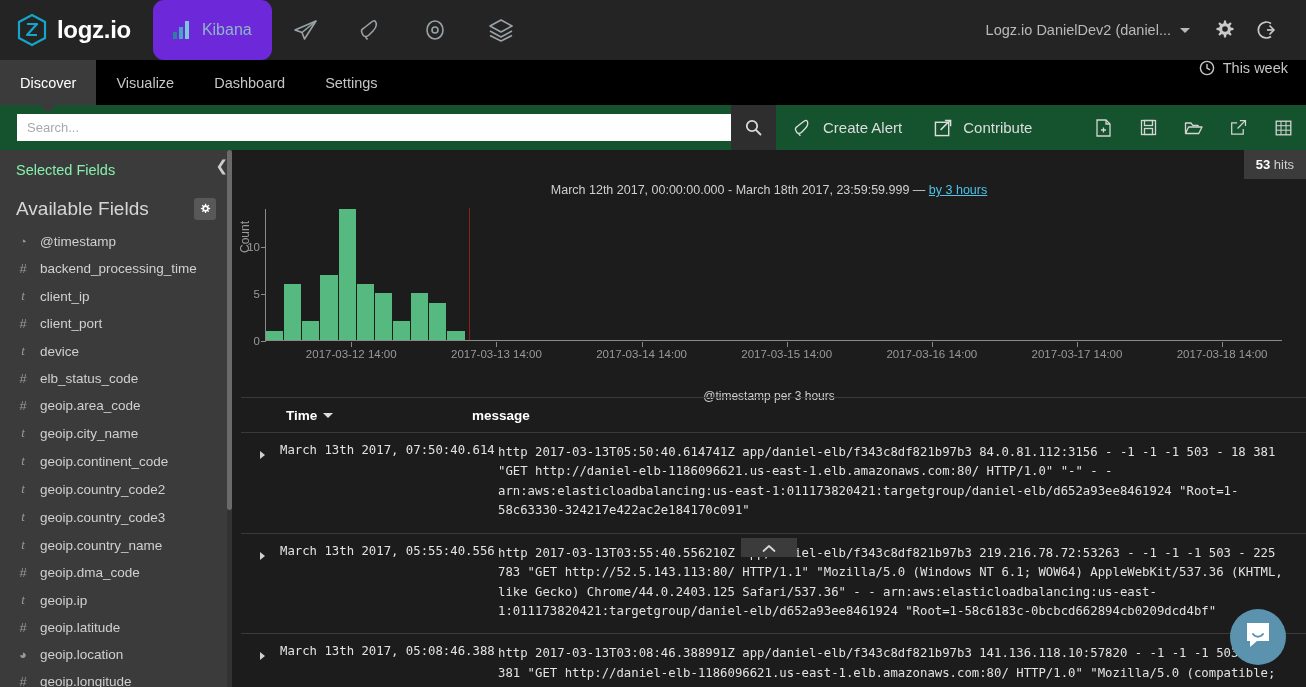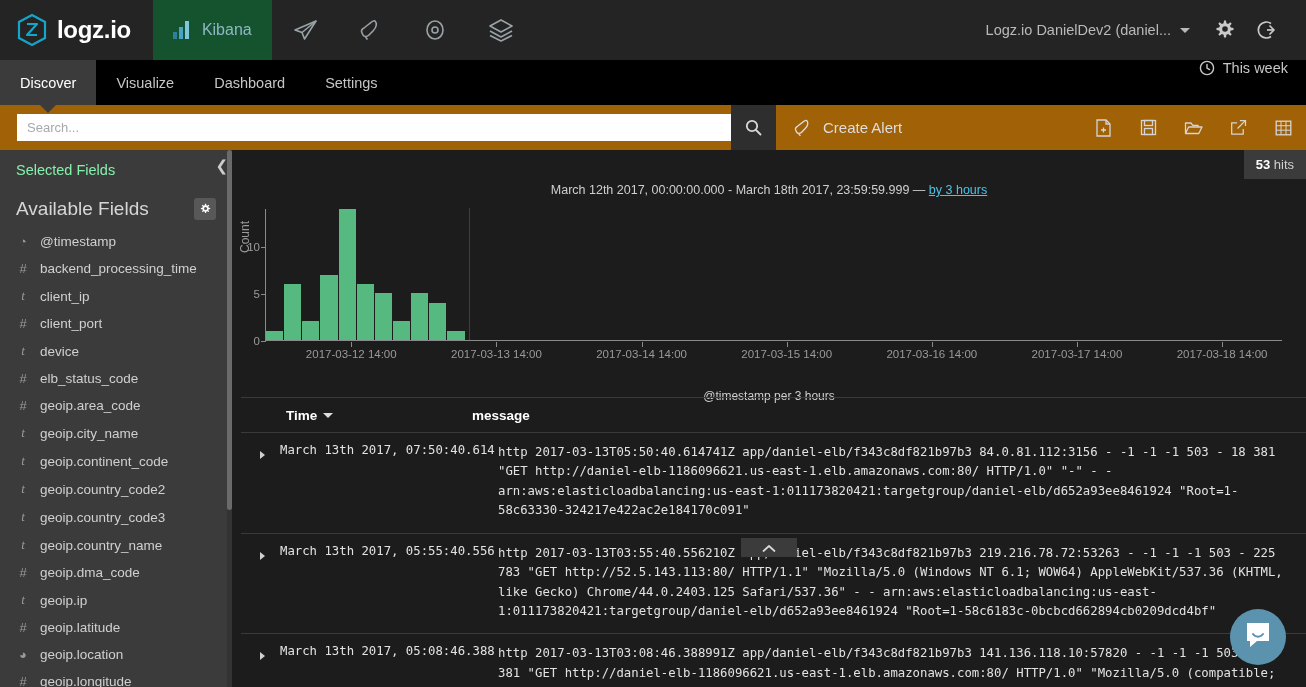--- a/index.html
+++ b/index.html
@@ -25,21 +25,21 @@
   .brand-text {
     color: #ffffff; font-size: 24px; font-weight: bold;
     letter-spacing: -0.3px;
   }
   .topnav { display: flex; align-items: stretch; }
   .topnav-item {
     display: flex; align-items: center; gap: 9px;
     padding: 0 20px; cursor: pointer;
     color: #7f8b93;
   }
-  .topnav-item.active { background: #14532d; }
+  .topnav-item.active { background: #6d28d9; border-radius: 11px; }
   .topnav-item.active .topnav-label { color: #8fb6c7; }
   .topnav-label { font-size: 16px; color: #8fb6c7; }
   .ic { display: block; }
 
   .topbar-right {
     margin-left: auto; display: flex; align-items: center;
     gap: 4px; padding-right: 18px;
   }
   .user-menu {
     display: flex; align-items: center; gap: 9px;
@@ -72,21 +72,21 @@
     border-left: 9px solid transparent; border-right: 9px solid transparent;
     border-top: 9px solid #3b3b3b;
   }
   .timepick {
     margin-left: auto; display: flex; align-items: flex-start; gap: 8px;
     padding: 0 18px; color: #c6c6c6; font-size: 14.5px; cursor: pointer;
   }
 
   
   .searchrow {
-    height: 45px; background: #a16207;
+    height: 45px; background: #14532d;
     display: flex; align-items: center; padding: 0 0 0 17px;
   }
   .search-input {
     width: 714px; height: 27px; background: #fff;
     border: none; outline: none; font-size: 13px;
     padding: 0 10px; color: #333;
     font-family: "Liberation Sans", sans-serif;
   }
   .search-input::placeholder { color: #a9a9a9; }
   .search-go {
@@ -385,20 +385,30 @@
   <div class="tool-btn">
     <span>
       <svg class="ic" width="21" height="20" viewBox="0 0 24 24">
         <path d="M17 3 C19 5 19 9 15 13 L11 17 C9 19 6 19 5 17 L4 15 C3 13 4 11 6 10 L11 6 C14 3.5 15.5 2 17 3 Z" fill="none" stroke="#dddddd" stroke-width="1.6" stroke-linejoin="round"></path>
         <path d="M7.5 19 L9.5 21.5" stroke="#dddddd" stroke-width="1.6" fill="none"></path>
       </svg>
     </span>
     <span>Create Alert</span>
   </div>
 
+  <div class="tool-btn">
+    <span>
+      <svg class="ic" width="19" height="19" viewBox="0 0 20 20">
+        <rect x="1.5" y="4.5" width="14" height="14" fill="none" stroke="#dddddd" stroke-width="1.5"></rect>
+        <path d="M7 12.5 L16.5 3" stroke="#dddddd" stroke-width="1.5"></path>
+        <path d="M11.5 2.6 L17.5 2.6 L17.5 8.6" fill="none" stroke="#dddddd" stroke-width="1.5"></path>
+      </svg>
+    </span>
+    <span>Contribute</span>
+  </div>
 
   <div class="tool-icons">
     <div class="tool-icon">
       <span>
         <svg class="ic" width="17" height="18" viewBox="0 0 17 18">
           <path d="M2 1 L11 1 L15 5 L15 17 L2 17 Z" fill="none" stroke="#d5d5d5" stroke-width="1.3"></path>
           <path d="M11 1 L11 5 L15 5" fill="none" stroke="#d5d5d5" stroke-width="1.3"></path>
           <path d="M8.5 8.5 L8.5 13.5 M6 11 L11 11" stroke="#d5d5d5" stroke-width="1.3"></path>
         </svg>
       </span>

